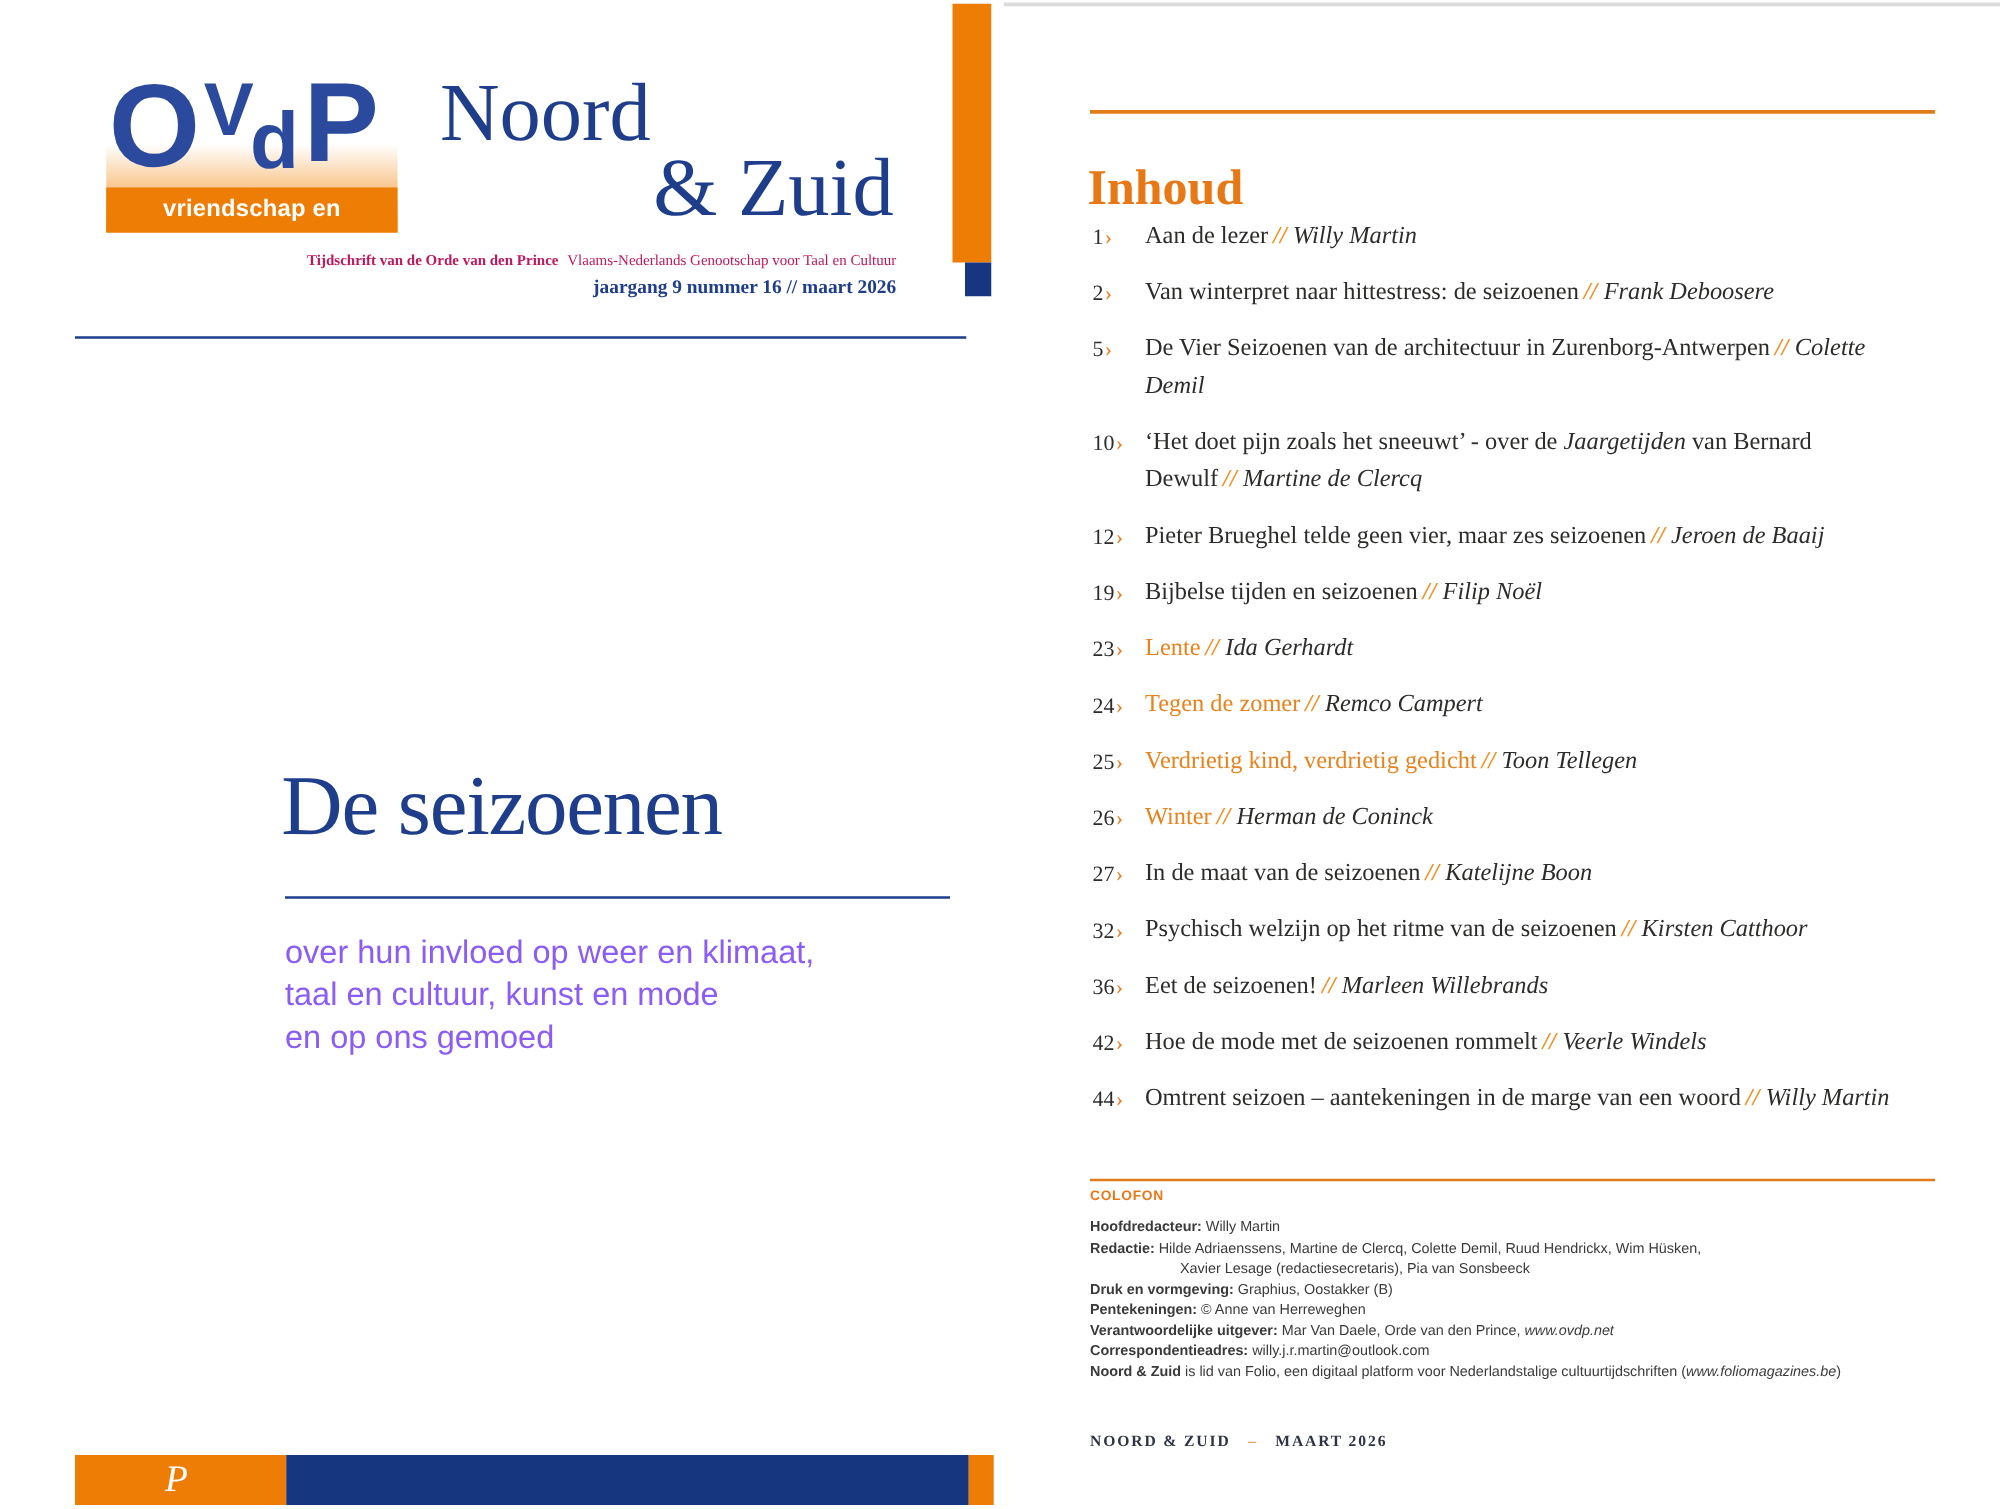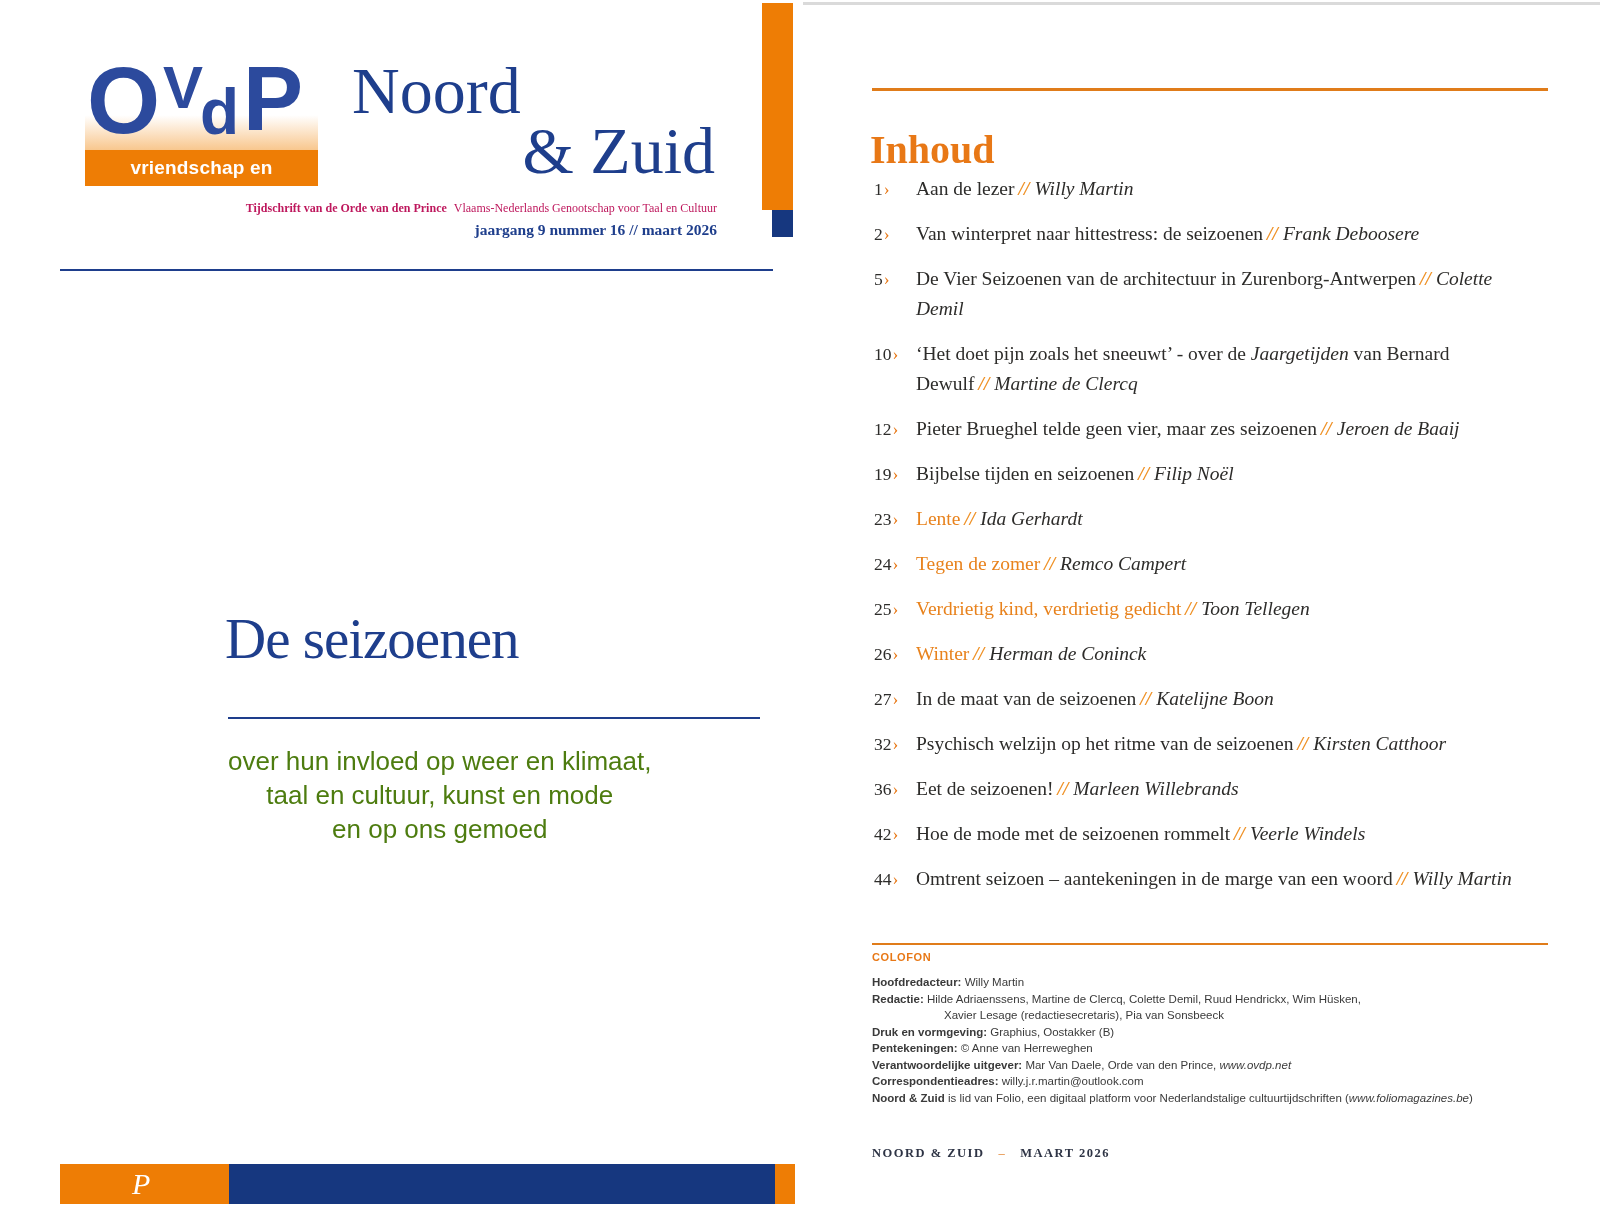--- a/index.html
+++ b/index.html
@@ -25,25 +25,25 @@
   .masthead-1{position:absolute;left:352px;top:58px;font-size:66px;color:#1e3e8c;line-height:1;}
   .masthead-2{position:absolute;right:80px;top:118px;font-size:66px;color:#1e3e8c;line-height:1;text-align:left;}
   .pub-line{position:absolute;right:78px;top:201px;font-size:12px;color:#be185d;white-space:nowrap;}
   .pub-line b{margin-right:7px;}
   .issue-line{position:absolute;right:78px;top:221px;font-size:15.5px;font-weight:bold;color:#1e3e8c;}
 
   .orange-vbar{position:absolute;left:762px;top:3px;width:31px;height:207px;background:#ee7d05;}
   .blue-sq{position:absolute;left:772px;top:210px;width:21px;height:27px;background:#16377f;}
   .blue-rule-top{position:absolute;left:60px;top:269px;width:713px;height:2px;background:#1e3e8c;}
 
-  .cover-title{position:absolute;left:225px;top:610px;margin:0;font-size:57px;font-weight:normal;
+  .cover-title{position:absolute;left:225px;top:610px;margin:0;font-size:68px;font-weight:normal;
         color:#1e3e8c;line-height:1;letter-spacing:-1px;}
   .title-rule{position:absolute;left:228px;top:717px;width:532px;height:2px;background:#1e3e8c;}
   .subtitle{position:absolute;left:228px;top:744px;font-family:"Liberation Sans","DejaVu Sans",sans-serif;
-        font-size:26px;color:#4d7c0f;line-height:34px;text-align:center;}
+        font-size:26px;color:#8b5cf6;line-height:34px;}
 
   .fb-orange{position:absolute;left:60px;top:1164px;width:169px;height:40px;background:#ee7d05;}
   .p-glyph{position:absolute;left:72px;top:3px;color:#ffffff;font-style:italic;font-size:30px;
         font-family:"Liberation Serif",serif;}
   .fb-blue{position:absolute;left:229px;top:1164px;width:546px;height:40px;background:#16377f;}
   .fb-orange2{position:absolute;left:775px;top:1164px;width:20px;height:40px;background:#ee7d05;}
 
   
   .page-right{position:absolute;left:800px;top:0;width:800px;height:1207px;background:#fff;}
   .top-gray{position:absolute;left:3px;top:2px;width:797px;height:3px;background:#dadada;}

